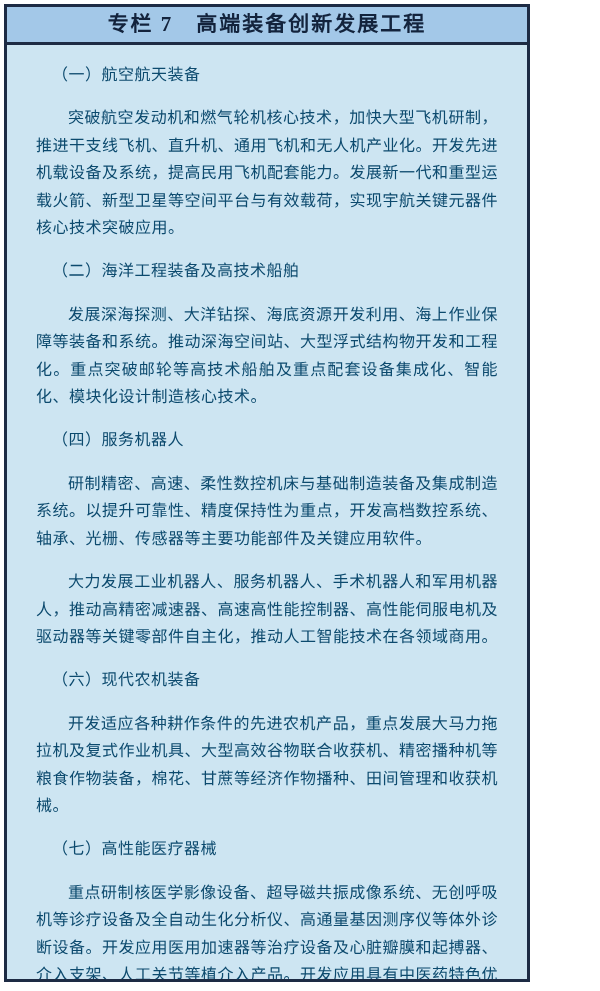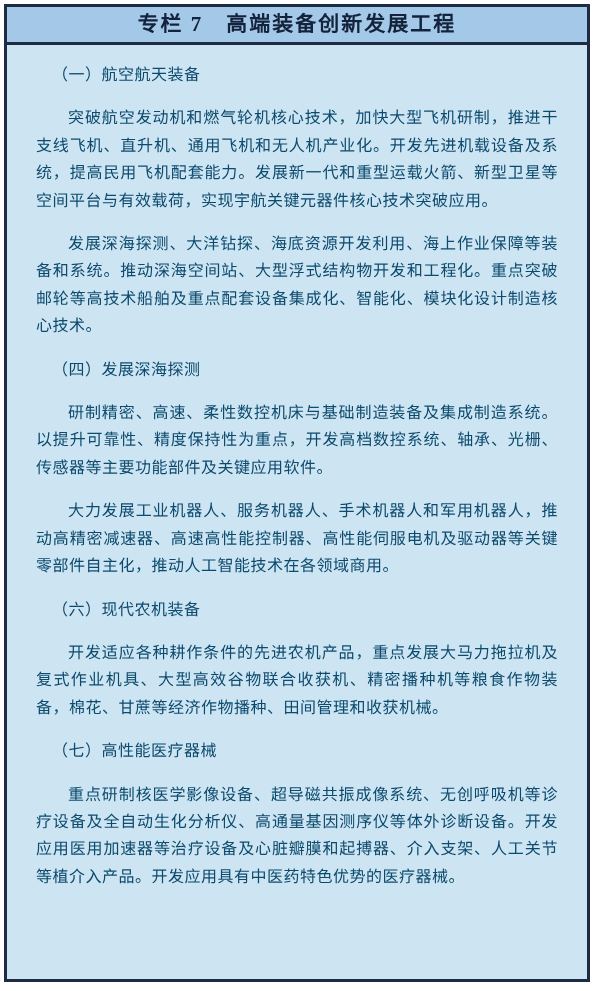--- a/index.html
+++ b/index.html
@@ -8,21 +8,21 @@
     width: 600px;
     height: 991px;
     overflow: hidden;
     background: #ffffff;
     font-family: "Liberation Serif", "DejaVu Serif", serif;
   }
   .panel {
     position: absolute;
     left: 4px;
     top: 4px;
-    width: 586px;
+    width: 526px;
     height: 978px;
     border: 3px solid #1d2b44;
     background: #cde5f2;
     box-sizing: border-box;
     display: flex;
     flex-direction: column;
   }
   .panel-header {
     background: #a3c8e8;
     border-bottom: 3px solid #1d2b44;
@@ -60,26 +60,27 @@
   <div class="panel-header">专栏 7　高端装备创新发展工程</div>
 
   <div class="panel-body">
 
     <section>
       <div class="sec-heading">（一）航空航天装备</div>
       <p class="sec-body">突破航空发动机和燃气轮机核心技术，加快大型飞机研制，推进干支线飞机、直升机、通用飞机和无人机产业化。开发先进机载设备及系统，提高民用飞机配套能力。发展新一代和重型运载火箭、新型卫星等空间平台与有效载荷，实现宇航关键元器件核心技术突破应用。</p>
     </section>
 
     <section>
+      <div class="sec-heading">（二）海洋工程装备及高技术船舶</div>
       <p class="sec-body">发展深海探测、大洋钻探、海底资源开发利用、海上作业保障等装备和系统。推动深海空间站、大型浮式结构物开发和工程化。重点突破邮轮等高技术船舶及重点配套设备集成化、智能化、模块化设计制造核心技术。</p>
     </section>
 
 
     <section>
-      <div class="sec-heading">（四）发展深海探测</div>
+      <div class="sec-heading">（四）服务机器人</div>
       <p class="sec-body">研制精密、高速、柔性数控机床与基础制造装备及集成制造系统。以提升可靠性、精度保持性为重点，开发高档数控系统、轴承、光栅、传感器等主要功能部件及关键应用软件。</p>
     </section>
 
     <section>
       <p class="sec-body">大力发展工业机器人、服务机器人、手术机器人和军用机器人，推动高精密减速器、高速高性能控制器、高性能伺服电机及驱动器等关键零部件自主化，推动人工智能技术在各领域商用。</p>
     </section>
 
     <section>
       <div class="sec-heading">（六）现代农机装备</div>
       <p class="sec-body">开发适应各种耕作条件的先进农机产品，重点发展大马力拖拉机及复式作业机具、大型高效谷物联合收获机、精密播种机等粮食作物装备，棉花、甘蔗等经济作物播种、田间管理和收获机械。</p>

